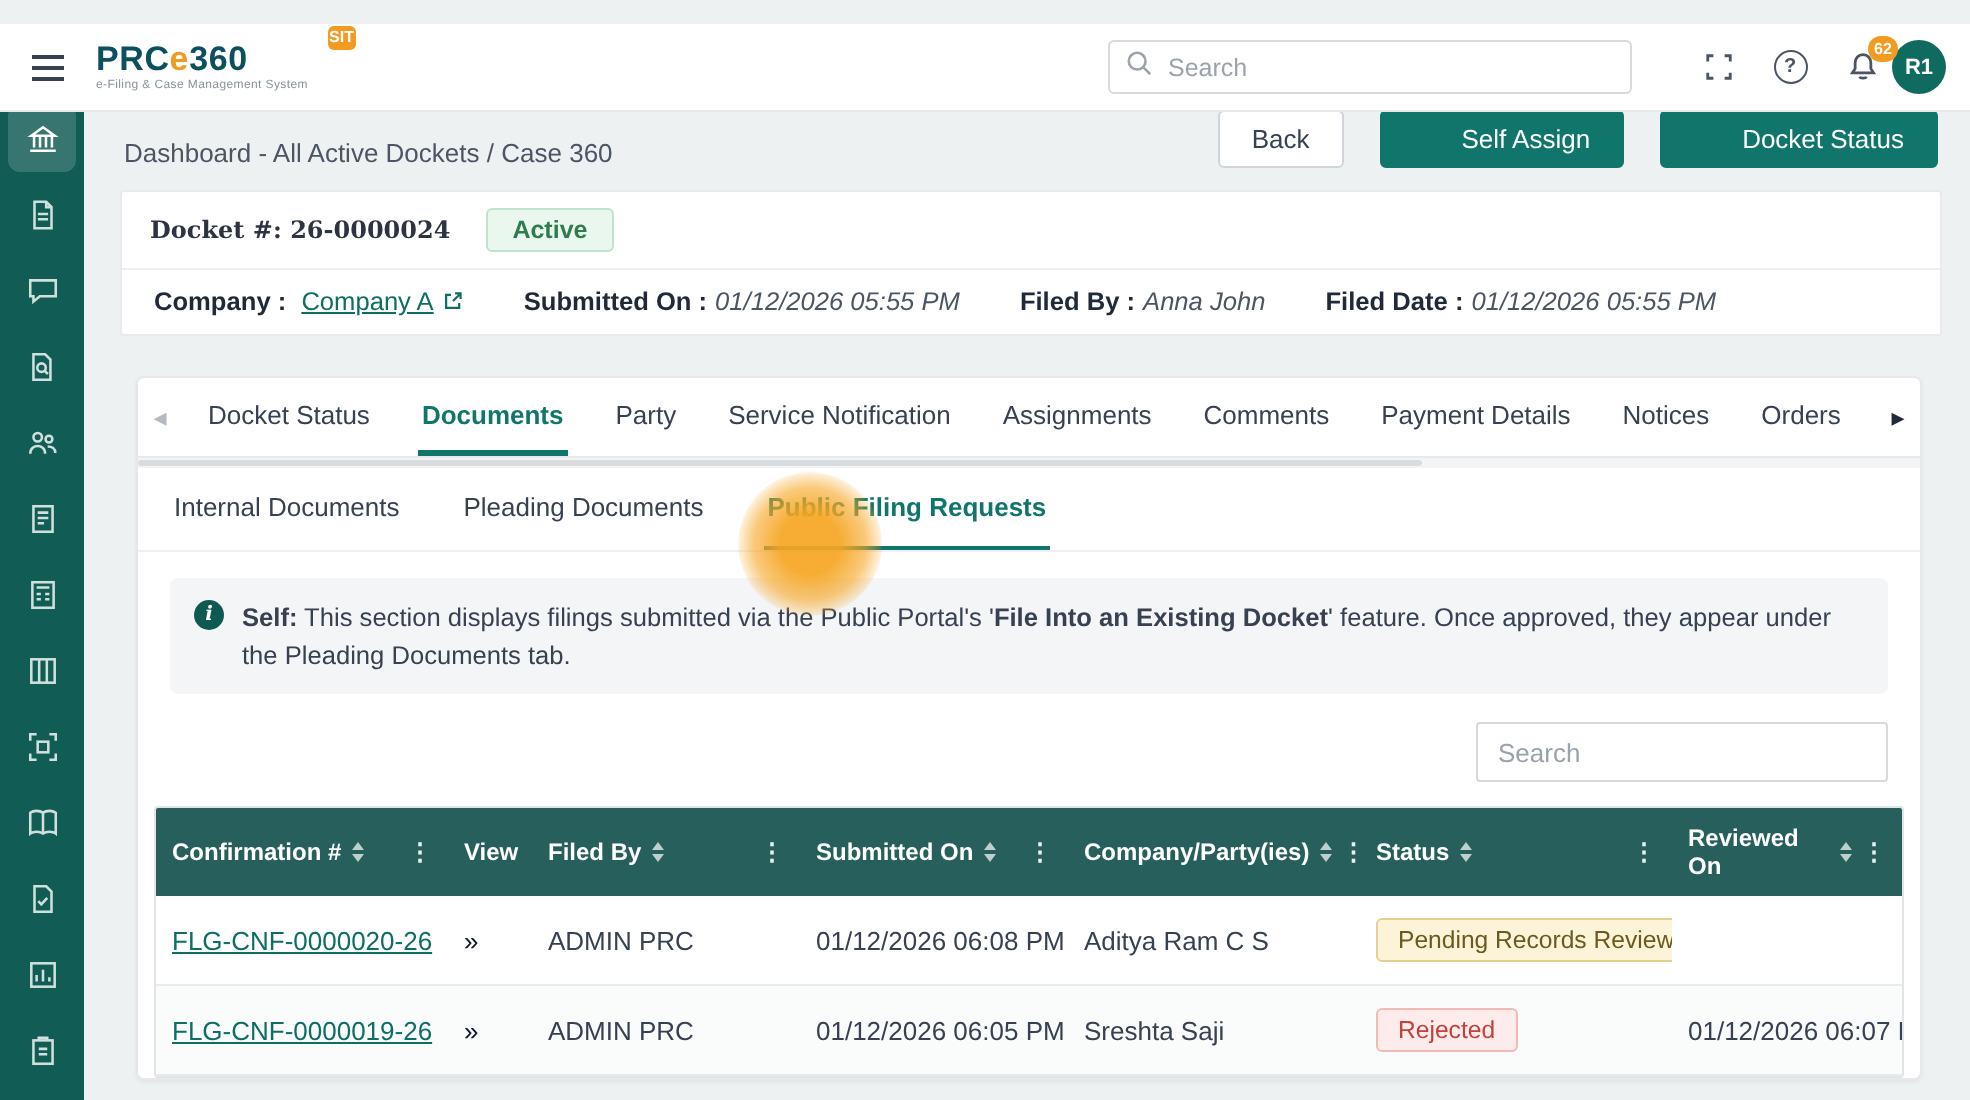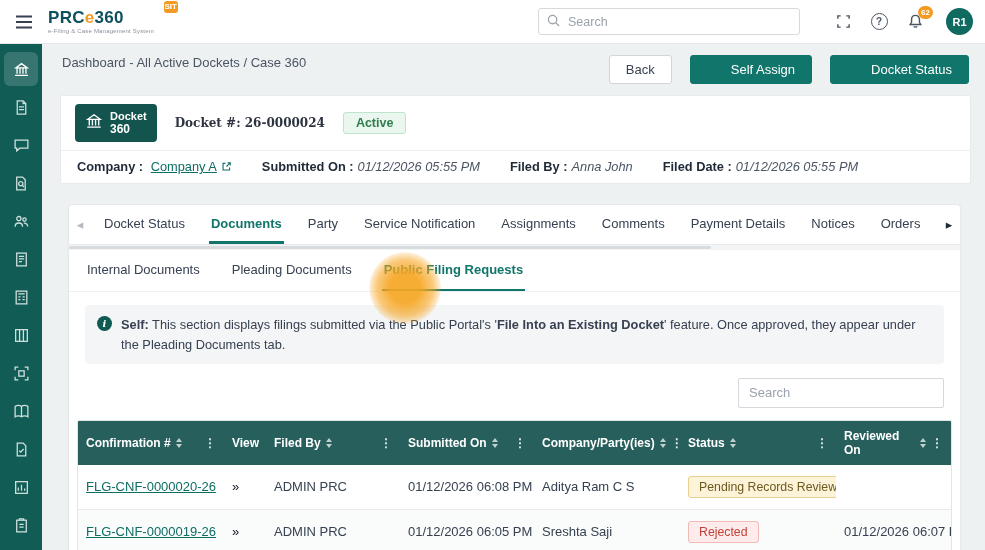--- a/index.html
+++ b/index.html
@@ -6,21 +6,21 @@
     --teal:#10756a; --teal-dark:#0e5a52; --sidebar:#115c55;
     --table-header:#265f5b; --orange:#f39b21; --link:#0d6e64;
   }
   *{box-sizing:border-box;}
   html,body{margin:0;padding:0;}
   body{
     width:985px;height:550px;overflow:hidden;position:relative;
     font-family:"Liberation Sans",sans-serif;background:#eef1f2;color:#374151;
   }
   
-  .topbar{position:absolute;top:0;left:0;right:0;height:44px;background:#fff;
+  .topbar{position:absolute;top:12px;left:0;right:0;height:44px;background:#fff;
     border-bottom:1px solid #e5e7eb;display:flex;align-items:center;z-index:30;padding:0 12px 0 0;}
   .burger{width:48px;display:flex;align-items:center;justify-content:center;cursor:pointer;}
   .logo{position:relative;line-height:1;cursor:pointer;}
   .logo-text{font-weight:bold;font-size:17px;letter-spacing:.3px;}
   .logo-text .lp{color:#0c4f5e;}
   .logo-text .le{color:var(--orange);}
   .logo-text .ln{color:#0c4f5e;}
   .logo-sub{font-size:6px;color:#8a929c;margin-top:2px;letter-spacing:.2px;}
   .env-badge{position:absolute;top:-8px;right:-24px;background:var(--orange);color:#fff;
     font-size:8px;font-weight:bold;padding:2px 1px;border-radius:3px;}
@@ -32,31 +32,31 @@
   .top-search input::placeholder{color:#9aa2ab;}
   .top-icon{width:30px;height:30px;display:flex;align-items:center;justify-content:center;
     cursor:pointer;color:#4b5563;position:relative;margin-left:6px;}
   .help-circle{width:17px;height:17px;border:1.4px solid #4b5563;border-radius:50%;
     display:flex;align-items:center;justify-content:center;font-size:10px;font-weight:bold;color:#4b5563;}
   .bell-badge{position:absolute;top:-1px;right:-3px;background:var(--orange);color:#fff;
     font-size:8px;font-weight:bold;min-width:15px;height:13px;border-radius:8px;
     display:flex;align-items:center;justify-content:center;padding:0 2px;}
   .avatar{width:27px;height:27px;border-radius:50%;background:#0f6a60;color:#fff;
     font-size:11px;font-weight:bold;display:flex;align-items:center;justify-content:center;
-    margin-left:16px;cursor:pointer;}
+    margin-left:0;cursor:pointer;}
   
   .sidebar{position:absolute;top:44px;left:0;bottom:0;width:42px;background:var(--sidebar);
     display:flex;flex-direction:column;align-items:center;padding-top:8px;gap:4px;overflow:hidden;z-index:20;}
   .side-item{width:34px;height:34px;display:flex;align-items:center;justify-content:center;
     border-radius:6px;color:#cfe0dd;cursor:pointer;flex:none;}
   .side-item.active{background:rgba(255,255,255,.16);color:#fff;}
   .side-item svg{display:block;}
   
   .main{position:absolute;top:44px;left:42px;right:0;bottom:0;}
-  .crumb-row{display:flex;align-items:flex-start;padding:11px 16px 9px 20px;}
+  .crumb-row{display:flex;align-items:flex-end;padding:11px 16px 9px 20px;}
   .crumb{font-size:13px;color:#4b5563;}
   .crumb a{color:#4b5563;text-decoration:none;cursor:pointer;}
   .crumb .cur{color:#4b5563;}
   .crumb-actions{margin-left:auto;display:flex;gap:18px;}
   .btn{font-family:"Liberation Sans",sans-serif;font-size:13px;border-radius:3px;
     padding:6px 16px;cursor:pointer;border:1px solid transparent;}
   .btn-light{background:#fff;border-color:#cfd5da;color:#374151;}
   .btn-teal{background:var(--teal);border-color:var(--teal);color:#fff;padding-left:40px;}
   
   .band{background:#fff;margin:2px 14px 0 18px;border:1px solid #e8eaec;border-radius:2px;}
@@ -289,29 +289,20 @@
     </div>
     <div class="crumb-actions">
       <button class="btn btn-light">Back</button>
       <button class="btn btn-teal">Self Assign</button>
       <button class="btn btn-teal">Docket Status</button>
     </div>
   </div>
 
   <div class="band">
     <div class="docket-row">
-      <div class="d360">
-        <span><svg width="18" height="18" viewBox="0 0 16 16" stroke="#fff" stroke-width="1.2" fill="none">
-              <path d="M2.5 6.5 L8 2.5 L13.5 6.5 Z M3.8 7 V12 M6.6 7 V12 M9.4 7 V12 M12.2 7 V12 M2 13.5 H14"></path>
-            </svg></span>
-        <span class="d360-txt">
-          <span class="t1">Docket</span>
-          <span class="t2">360</span>
-        </span>
-      </div>
       <div class="docket-title">
         <span>Docket #:</span> <span>26-0000024</span>
       </div>
       <span class="status-pill">Active</span>
     </div>
     <div class="info-row">
       <span>
         <b>Company :</b>
         <span class="company-link">
             <span>Company A</span>

